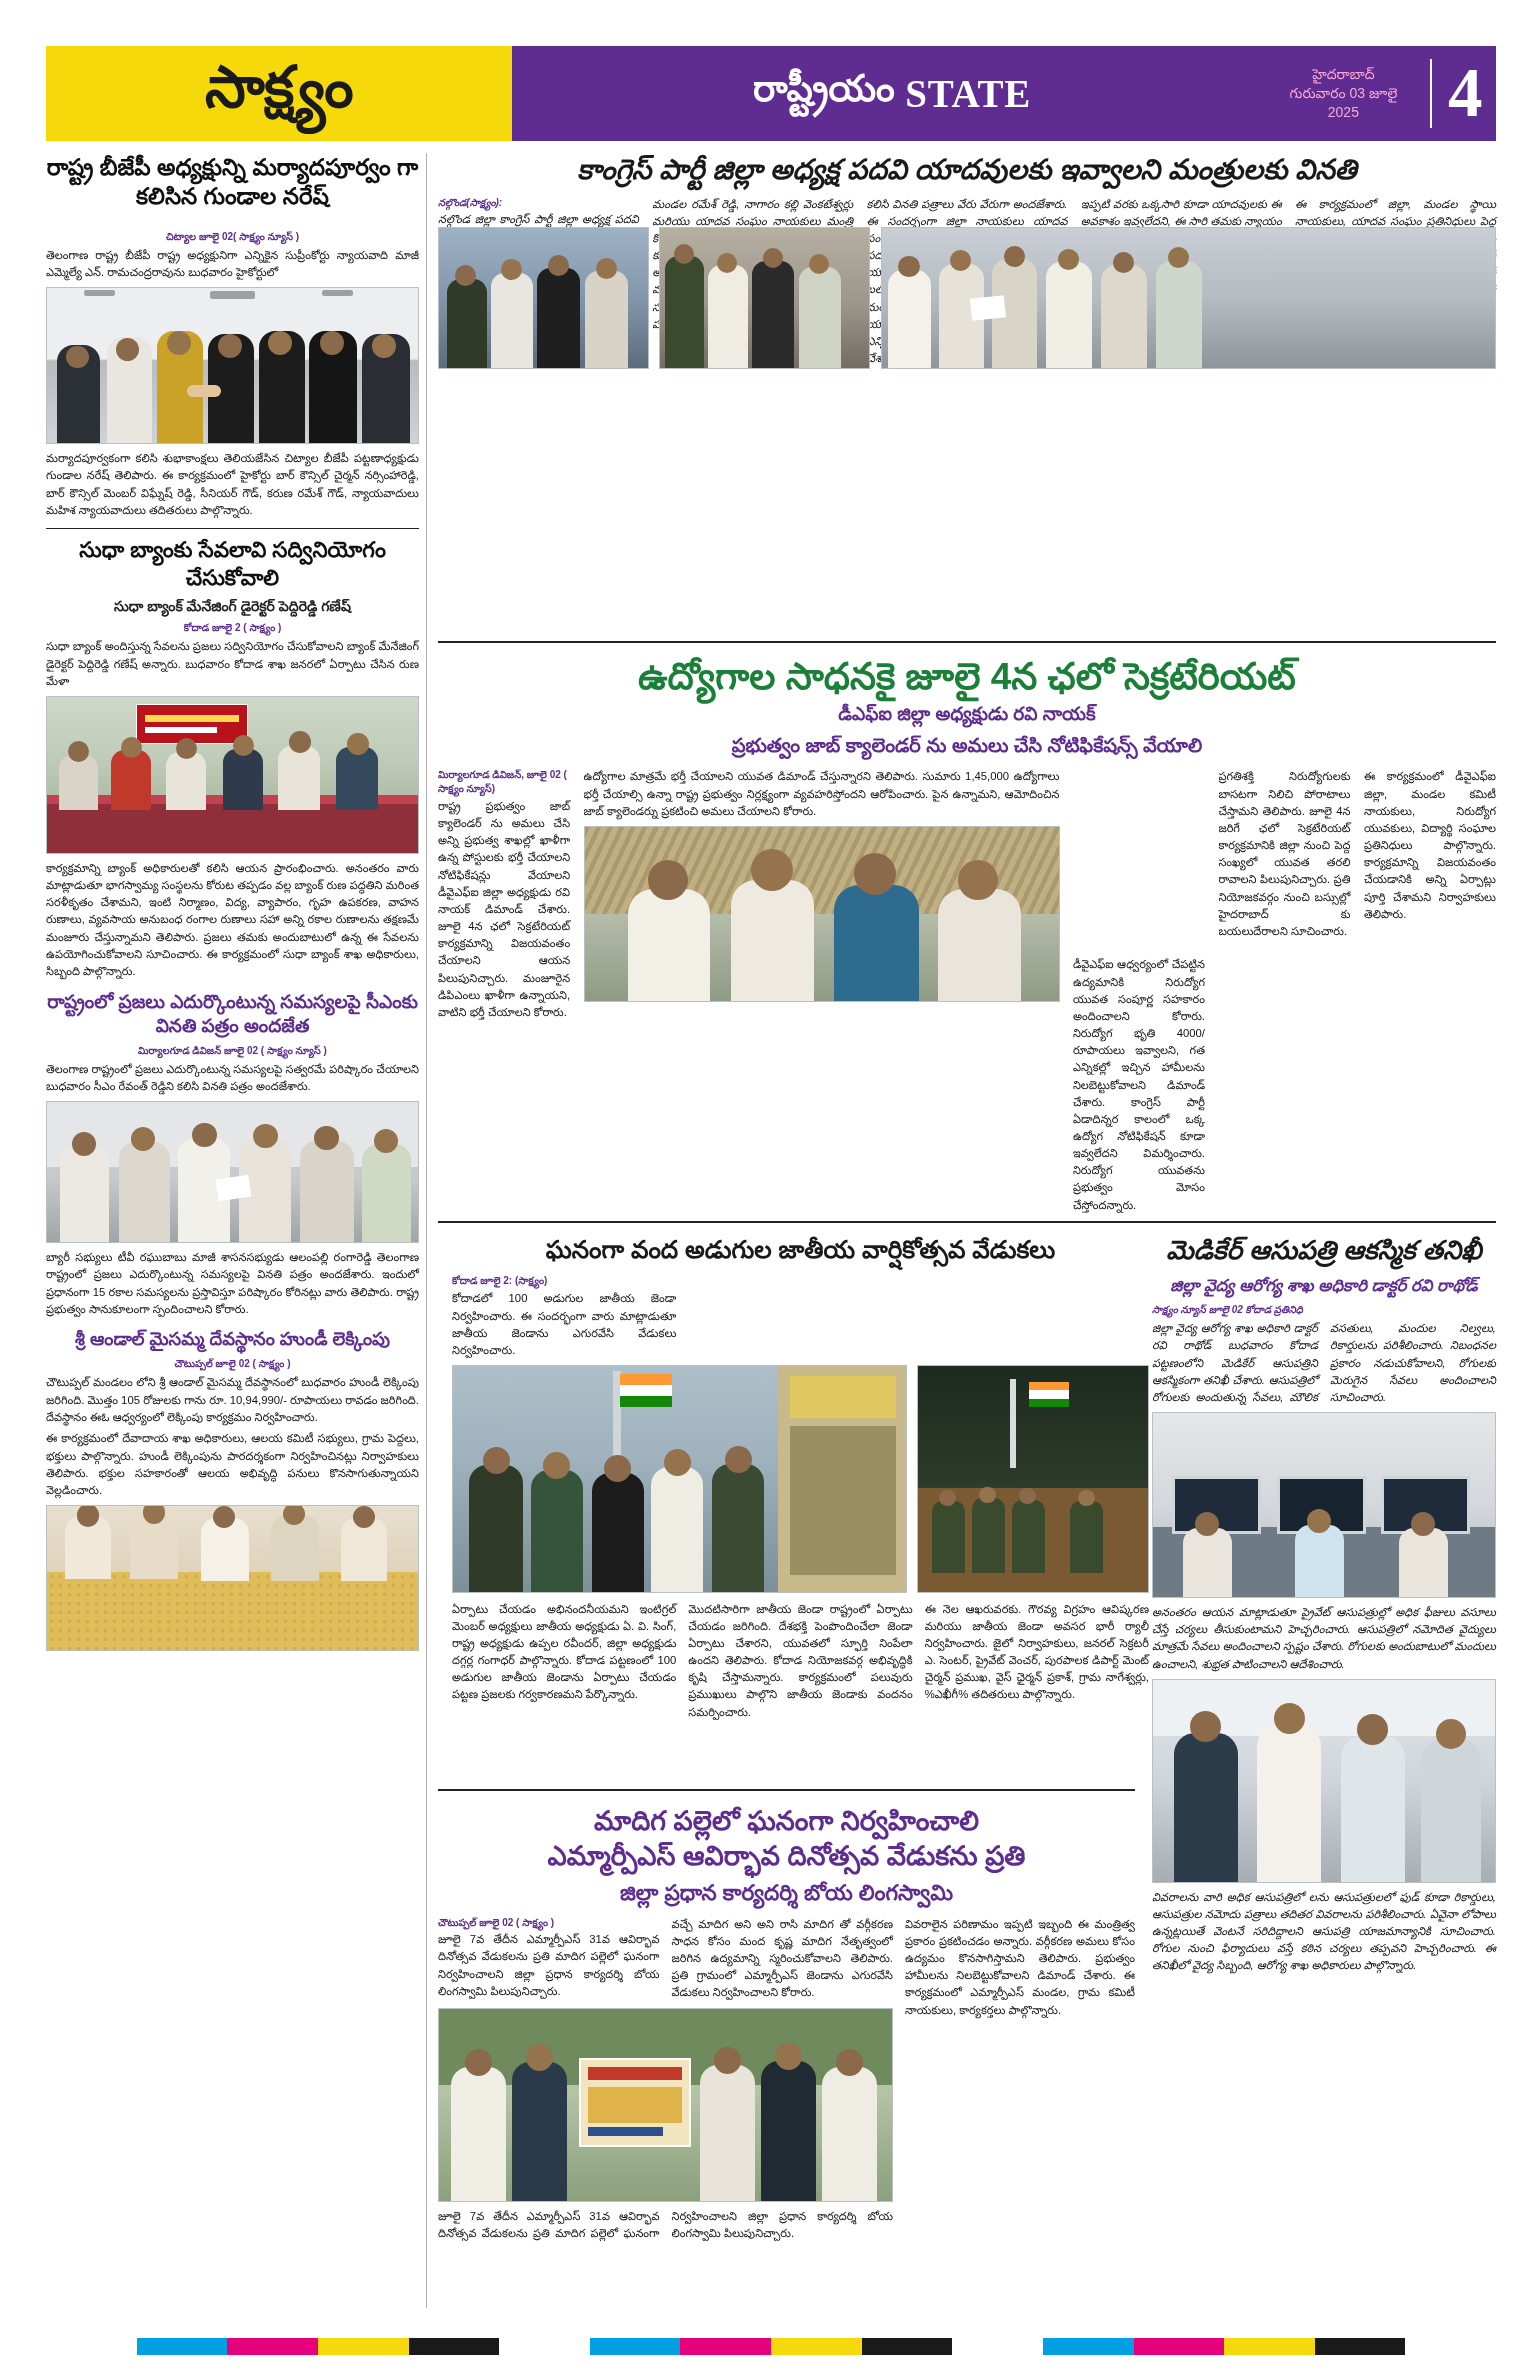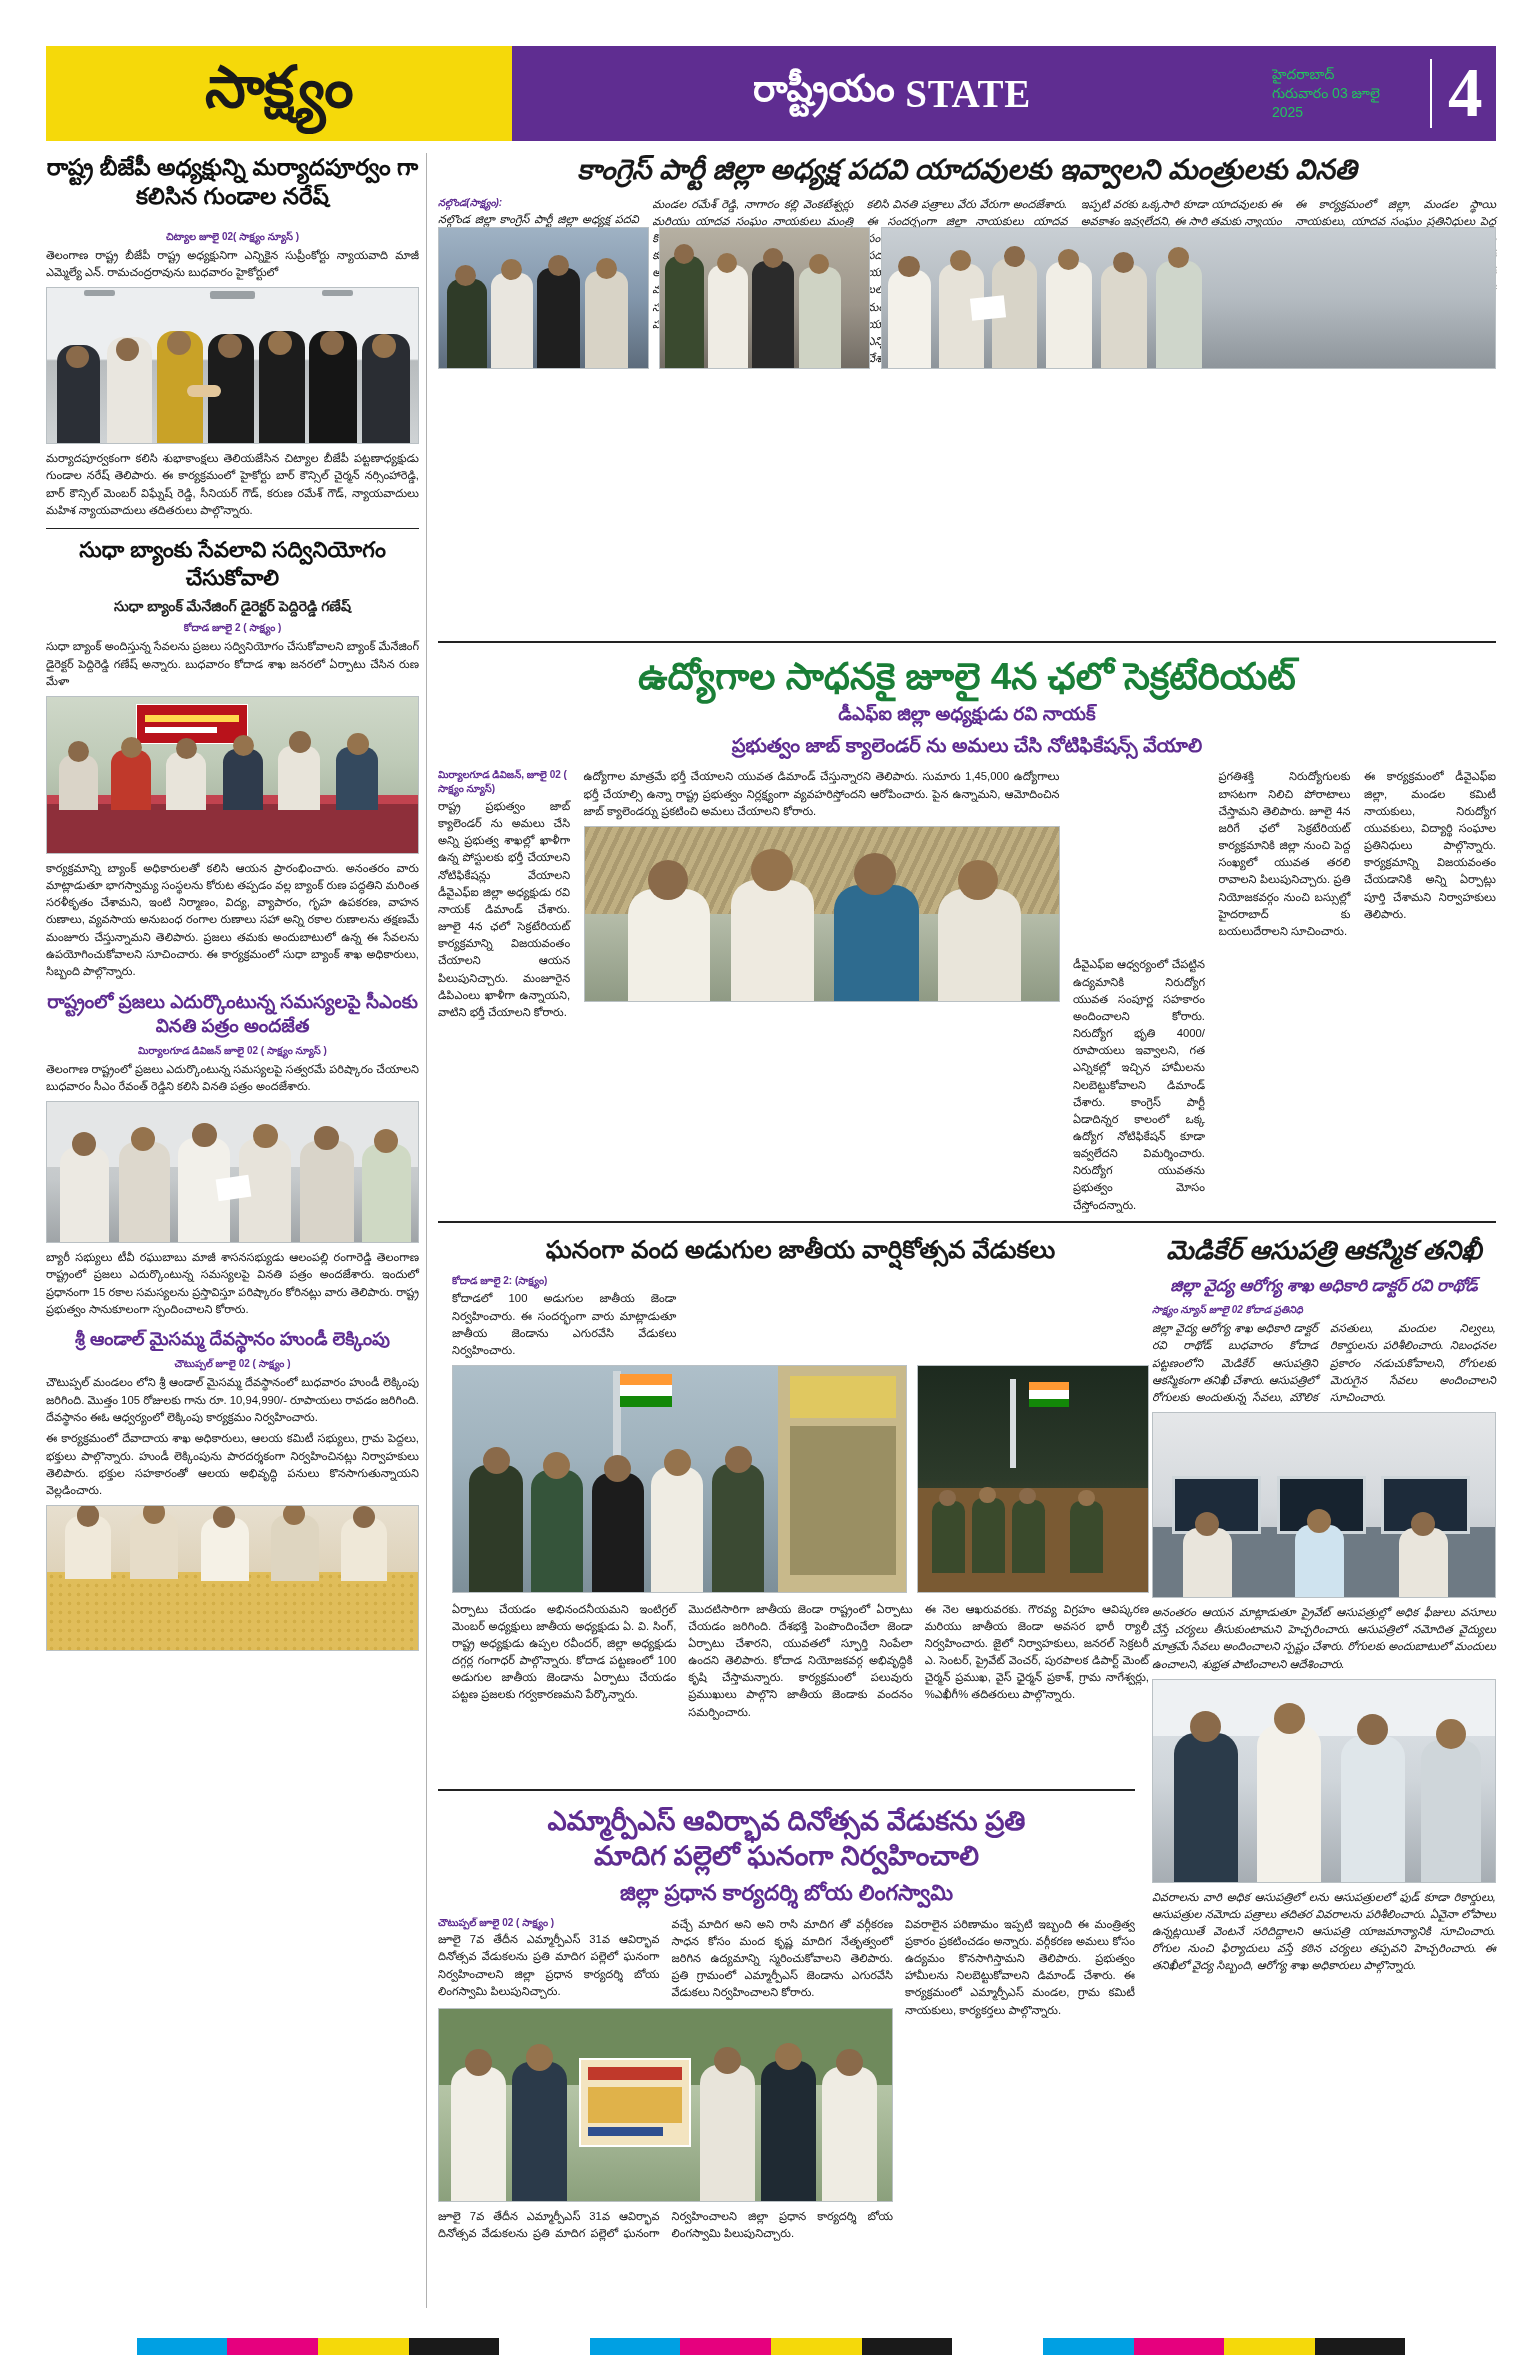--- a/index.html
+++ b/index.html
@@ -35,21 +35,21 @@
   }
   .mast-center .eng {
     font-family:"Liberation Serif", serif;
     font-size:39px; color:#ffffff; font-weight:bold; margin-left:10.4px; letter-spacing:0.7px;
   }
   .mast-right {
     width:224px; background:#5f2d91; display:flex; align-items:center; justify-content:flex-end;
     padding-right:13.4px;
   }
   .mast-dateblock {
-    color:#22c55e; font-size:14px; line-height:1.35; margin-right:15px;
+    color:#f9a8d4; text-align:center; font-size:14px; line-height:1.35; margin-right:15px;
   }
   .mast-pageno {
     font-family:"Liberation Serif", serif;
     font-size:69px; font-weight:bold; color:#ffffff; line-height:1;
     border-left:2.2px solid #fff; padding-left:16.4px;
   }
 
   
   .tel-text {
     font-size:11.3px; line-height:1.52; color:#111; text-align:justify;
@@ -440,22 +440,22 @@
       <div style="position:absolute;left:283px;bottom:133px;width:30px;height:30px;background:#95734d;border-radius:50%;"></div>
 
     </div>
 
     <div class="tel-text" style="margin-top:6px;">వివరాలను వారి అధిక ఆసుపత్రిలో లను ఆసుపత్రులలో ఫుడ్ కూడా రికార్డులు, ఆసుపత్రుల నమోదు పత్రాలు తదితర వివరాలను పరిశీలించారు. ఏవైనా లోపాలు ఉన్నట్లయితే వెంటనే సరిదిద్దాలని ఆసుపత్రి యాజమాన్యానికి సూచించారు. రోగుల నుంచి ఫిర్యాదులు వస్తే కఠిన చర్యలు తప్పవని హెచ్చరించారు. ఈ తనిఖీలో వైద్య సిబ్బంది, ఆరోగ్య శాఖ అధికారులు పాల్గొన్నారు.</div>
   </div>
 
   <div style="position:absolute;left:438px;top:1789px;width:697px;height:2.2px;background:#222;"></div>
 
   <div style="position:absolute;left:438px;top:1804px;width:697px;">
+    <div class="head-big" style="font-size:27px;color:#5f2d91;">మాదిగ పల్లెలో ఘనంగా నిర్వహించాలి</div>
     <div class="head-big" style="font-size:27px;color:#5f2d91;">ఎమ్మార్పీఎస్ ఆవిర్భావ దినోత్సవ వేడుకను ప్రతి</div>
-    <div class="head-big" style="font-size:27px;color:#5f2d91;">మాదిగ పల్లెలో ఘనంగా నిర్వహించాలి</div>
     <div class="head-big" style="font-size:21.6px;color:#5f2d91;margin-top:6px;">జిల్లా ప్రధాన కార్యదర్శి బోయ లింగస్వామి</div>
 
     <div style="display:grid;grid-template-columns:455px 1fr;gap:12px;margin-top:9px;">
       <div>
         <div style="display:grid;grid-template-columns:1fr 1fr;gap:12px;">
           <div>
             <div class="bylineL">చౌటుప్పల్ జూలై 02 ( సాక్ష్యం )</div>
             <div class="tel-text" style="margin-top:1.5px;">జూలై 7వ తేదీన ఎమ్మార్పీఎస్ 31వ ఆవిర్భావ దినోత్సవ వేడుకలను ప్రతి మాదిగ పల్లెలో ఘనంగా నిర్వహించాలని జిల్లా ప్రధాన కార్యదర్శి బోయ లింగస్వామి పిలుపునిచ్చారు.</div>
           </div>
           <div class="tel-text">వచ్చే మాదిగ అని అని రాసి మాదిగ తో వర్గీకరణ సాధన కోసం మంద కృష్ణ మాదిగ నేతృత్వంలో జరిగిన ఉద్యమాన్ని స్మరించుకోవాలని తెలిపారు. ప్రతి గ్రామంలో ఎమ్మార్పీఎస్ జెండాను ఎగురవేసి వేడుకలు నిర్వహించాలని కోరారు.</div>

